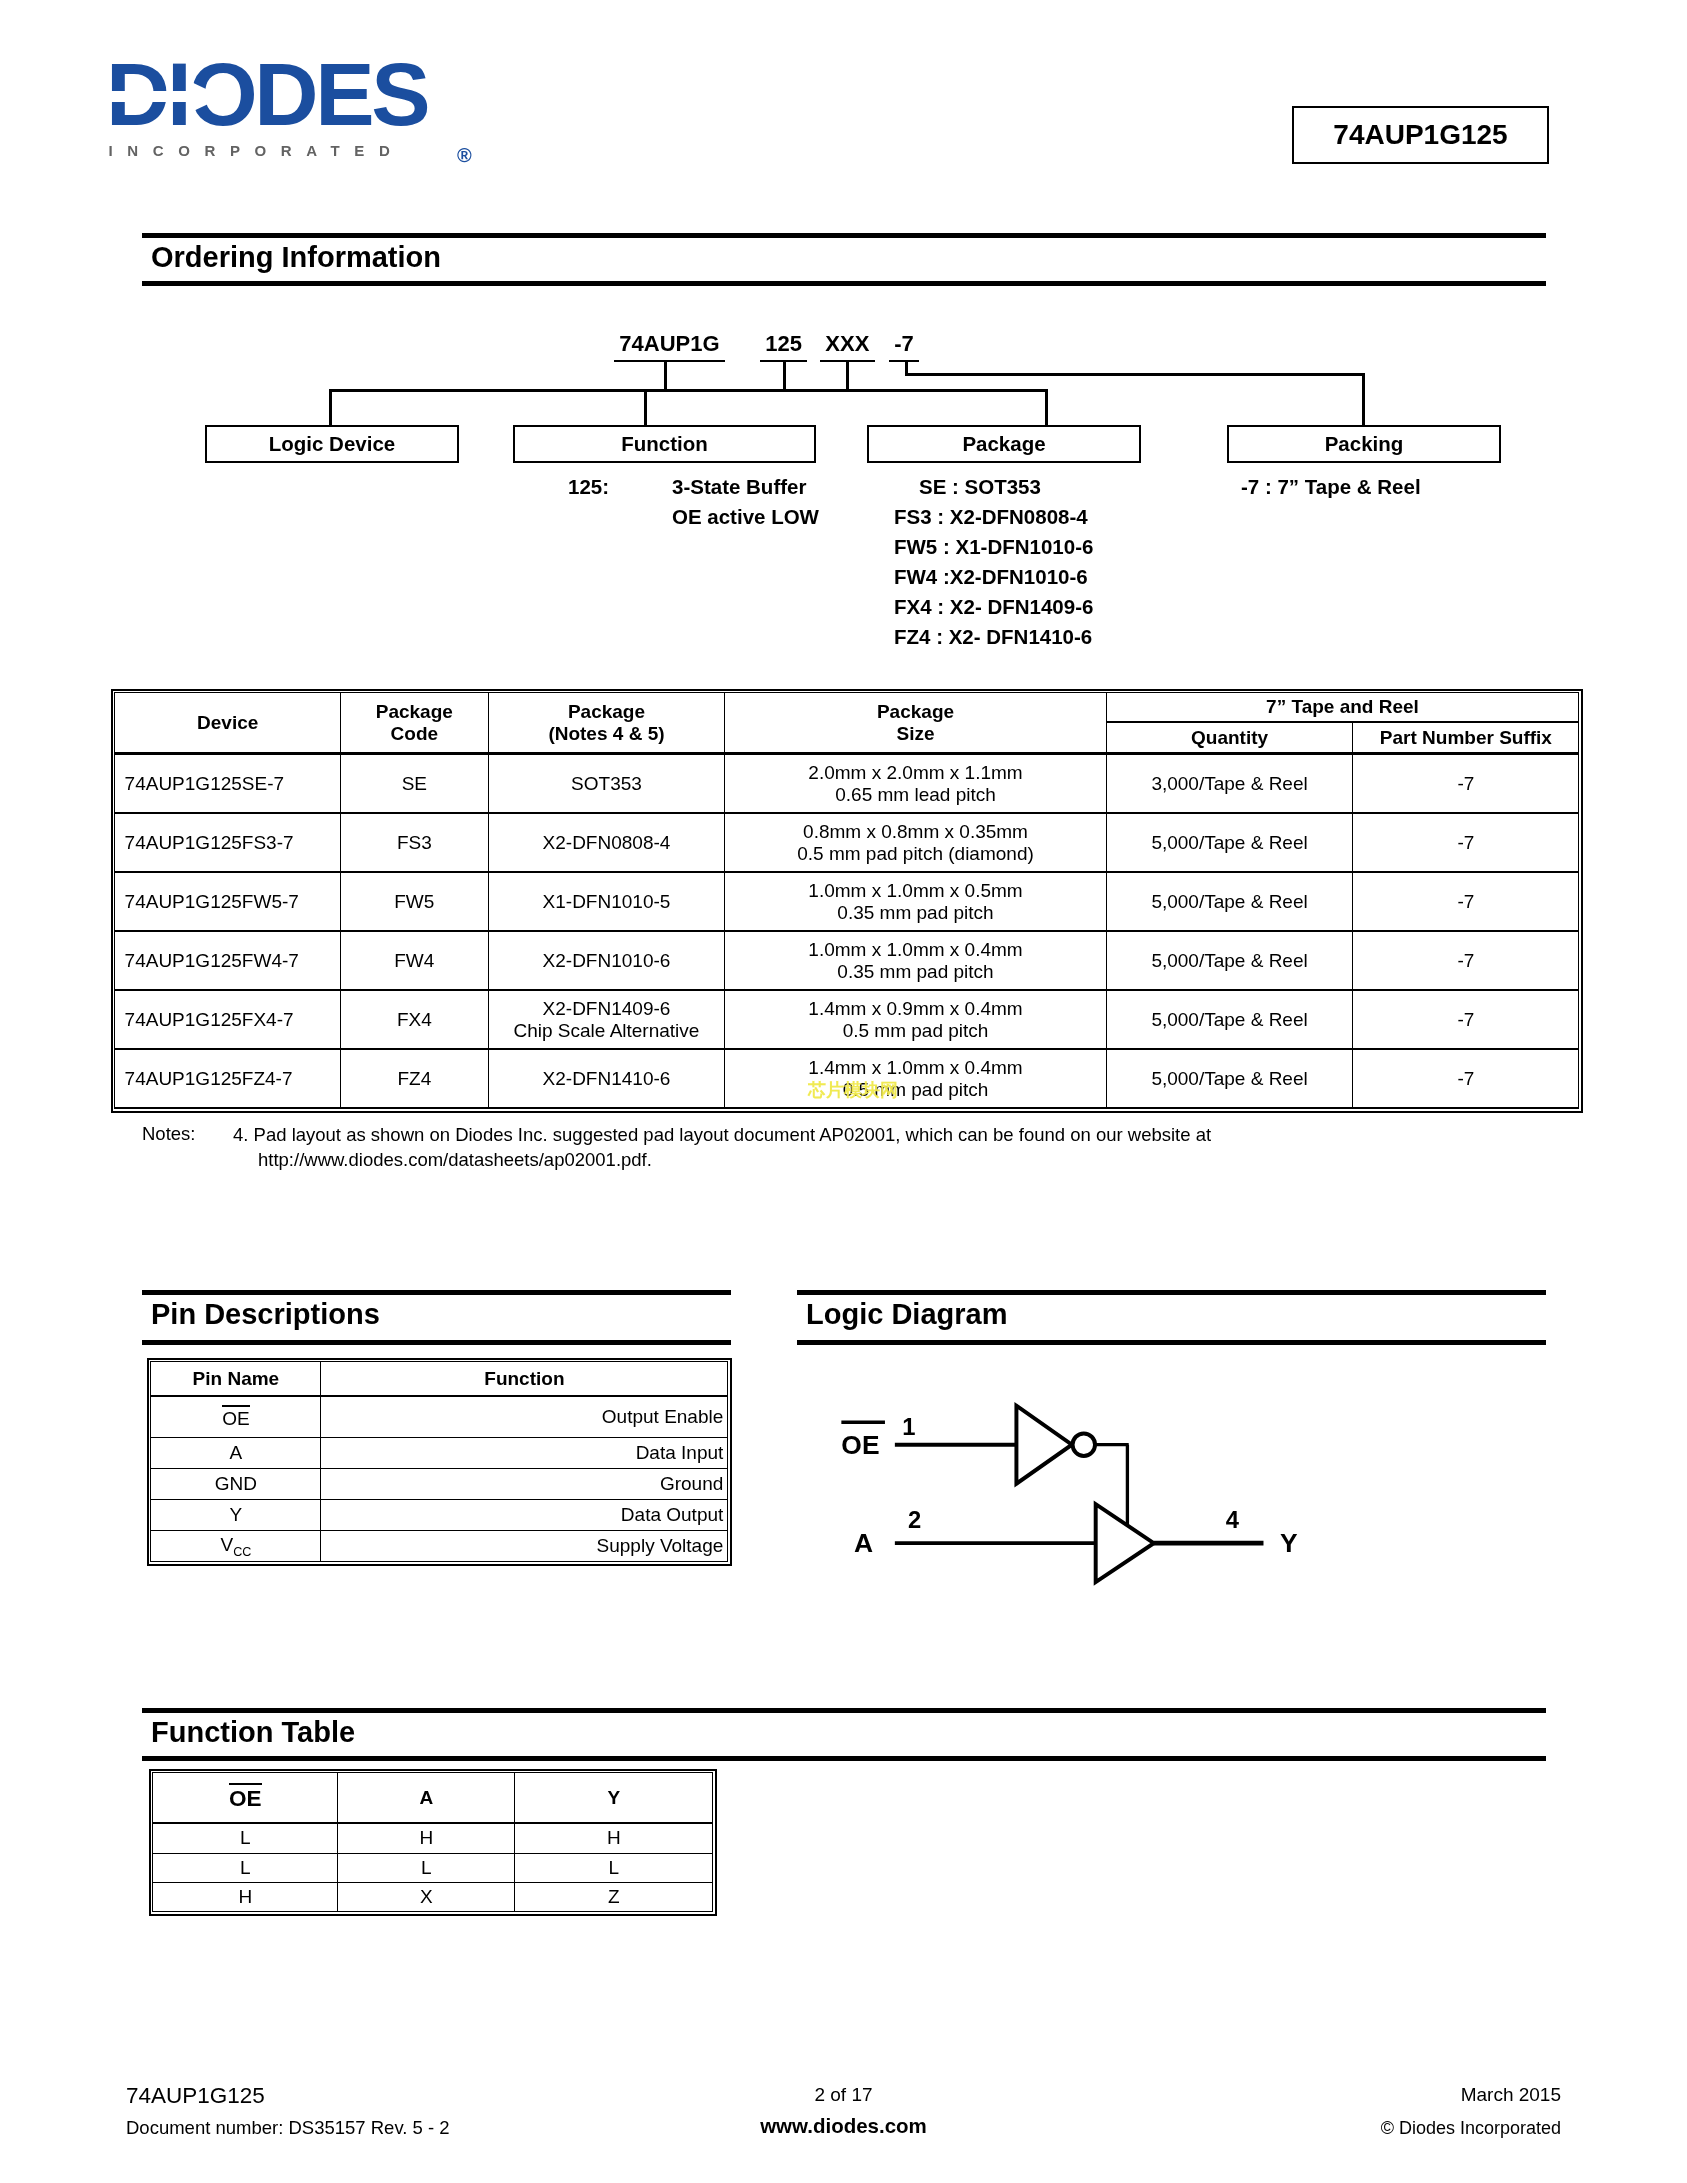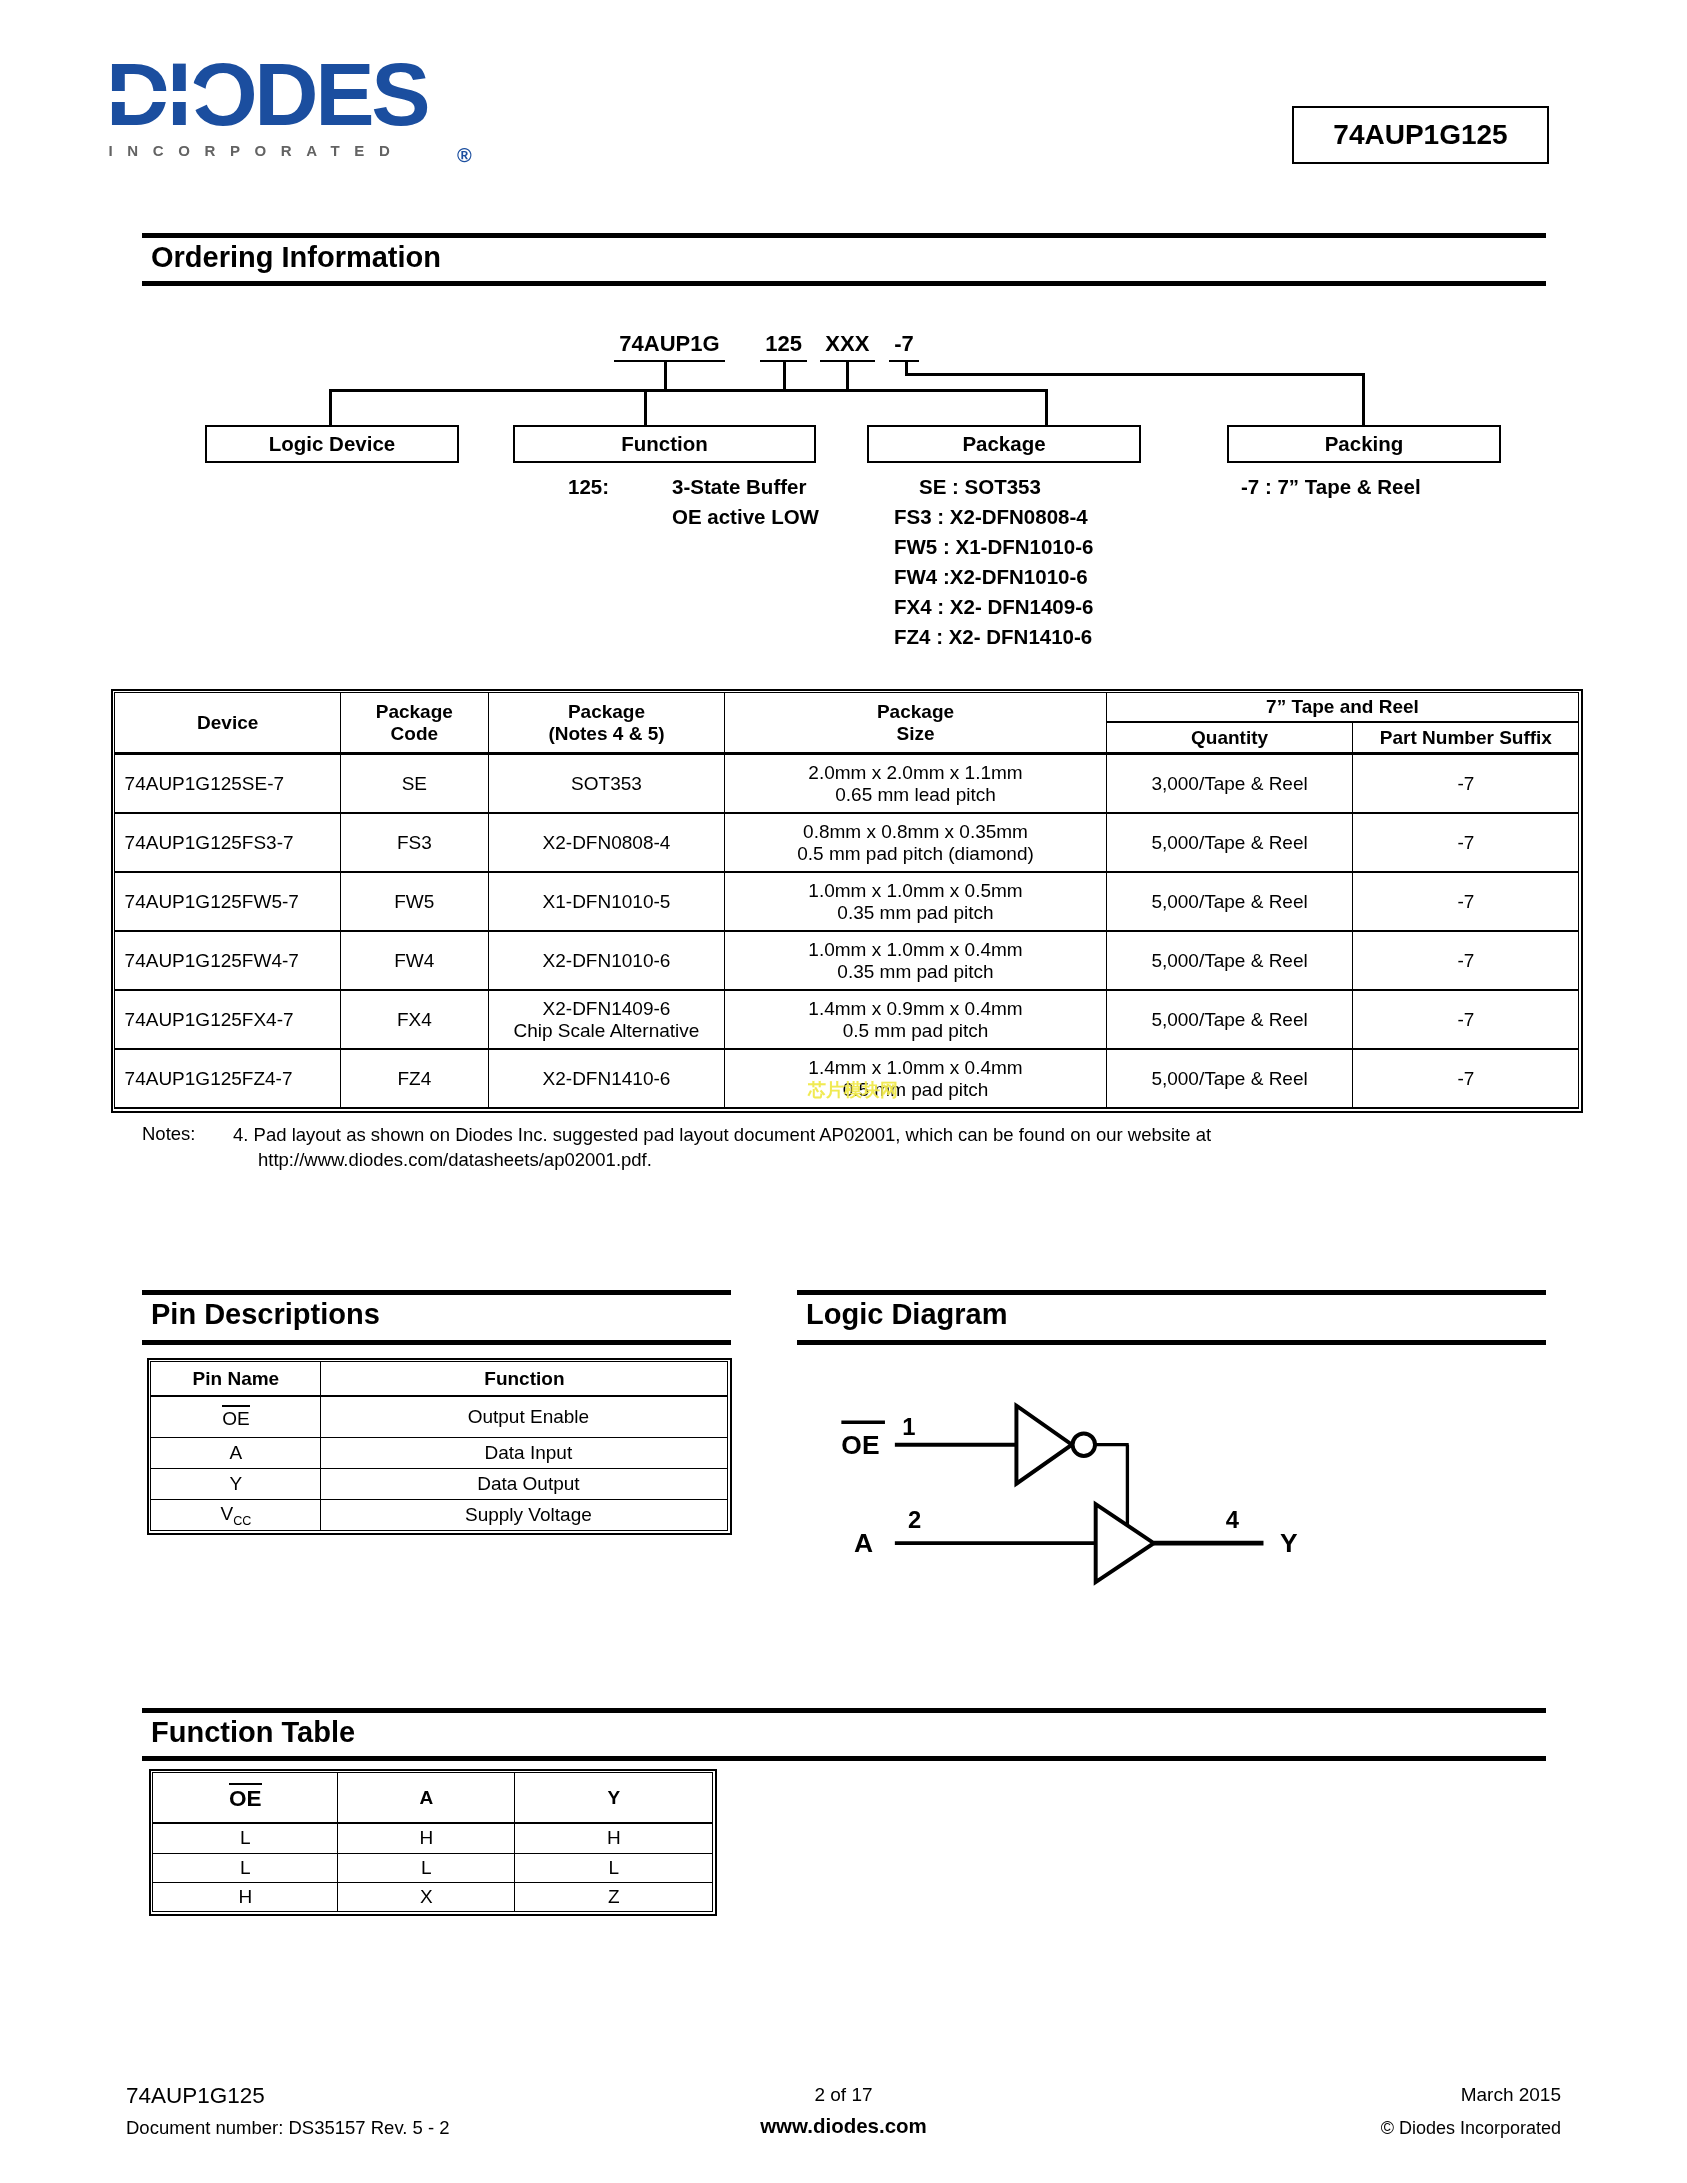--- a/index.html
+++ b/index.html
@@ -52,21 +52,21 @@
   #otable .tr-head{border-bottom:2px solid #000;height:28px;}
   #otable .h2 th{height:29px;}
   
   .notes-label{position:absolute;font-size:18.5px;}
   .notes{position:absolute;font-size:18.5px;line-height:24.5px;}
   .notes div:nth-child(2){padding-left:25px;}
   
   #ptable{width:578px;}
   #ptable th{height:33px;}
   #ptable td{height:30px;}
-  #ptable .fn{text-align:center;padding-left:12px;}
+  #ptable .fn{text-align:right;padding-left:12px;}
   #ptable tbody tr:first-child td{height:40px;border-top:2px solid #000;}
   .ov{display:inline-block;border-top:2px solid #000;padding-top:2px;line-height:1.05;}
   sub.vcc{font-size:12.6px;vertical-align:-5.3px;}
   
   #ftable{width:561px;}
   #ftable th{height:32px;}
   #ftable .oe-row th{height:49px;}
   #ftable .oe-big{font-size:22.5px;}
   #ftable td{height:28.4px;}
   #ftable tbody tr:first-child td{border-top:2.6px solid #000;}
@@ -247,20 +247,24 @@
         </tr>
       </thead>
       <tbody>
         <tr>
           <td><span class="ov">OE</span></td>
           <td class="fn">Output Enable</td>
         </tr>
         <tr>
           <td>A</td>
           <td class="fn">Data Input</td>
+        </tr>
+        <tr>
+          <td>GND</td>
+          <td class="fn">Ground</td>
         </tr>
         <tr>
           <td>Y</td>
           <td class="fn">Data Output</td>
         </tr>
         <tr>
           <td><span>V</span><sub class="vcc">CC</sub></td>
           <td class="fn">Supply Voltage</td>
         </tr>
       </tbody>

